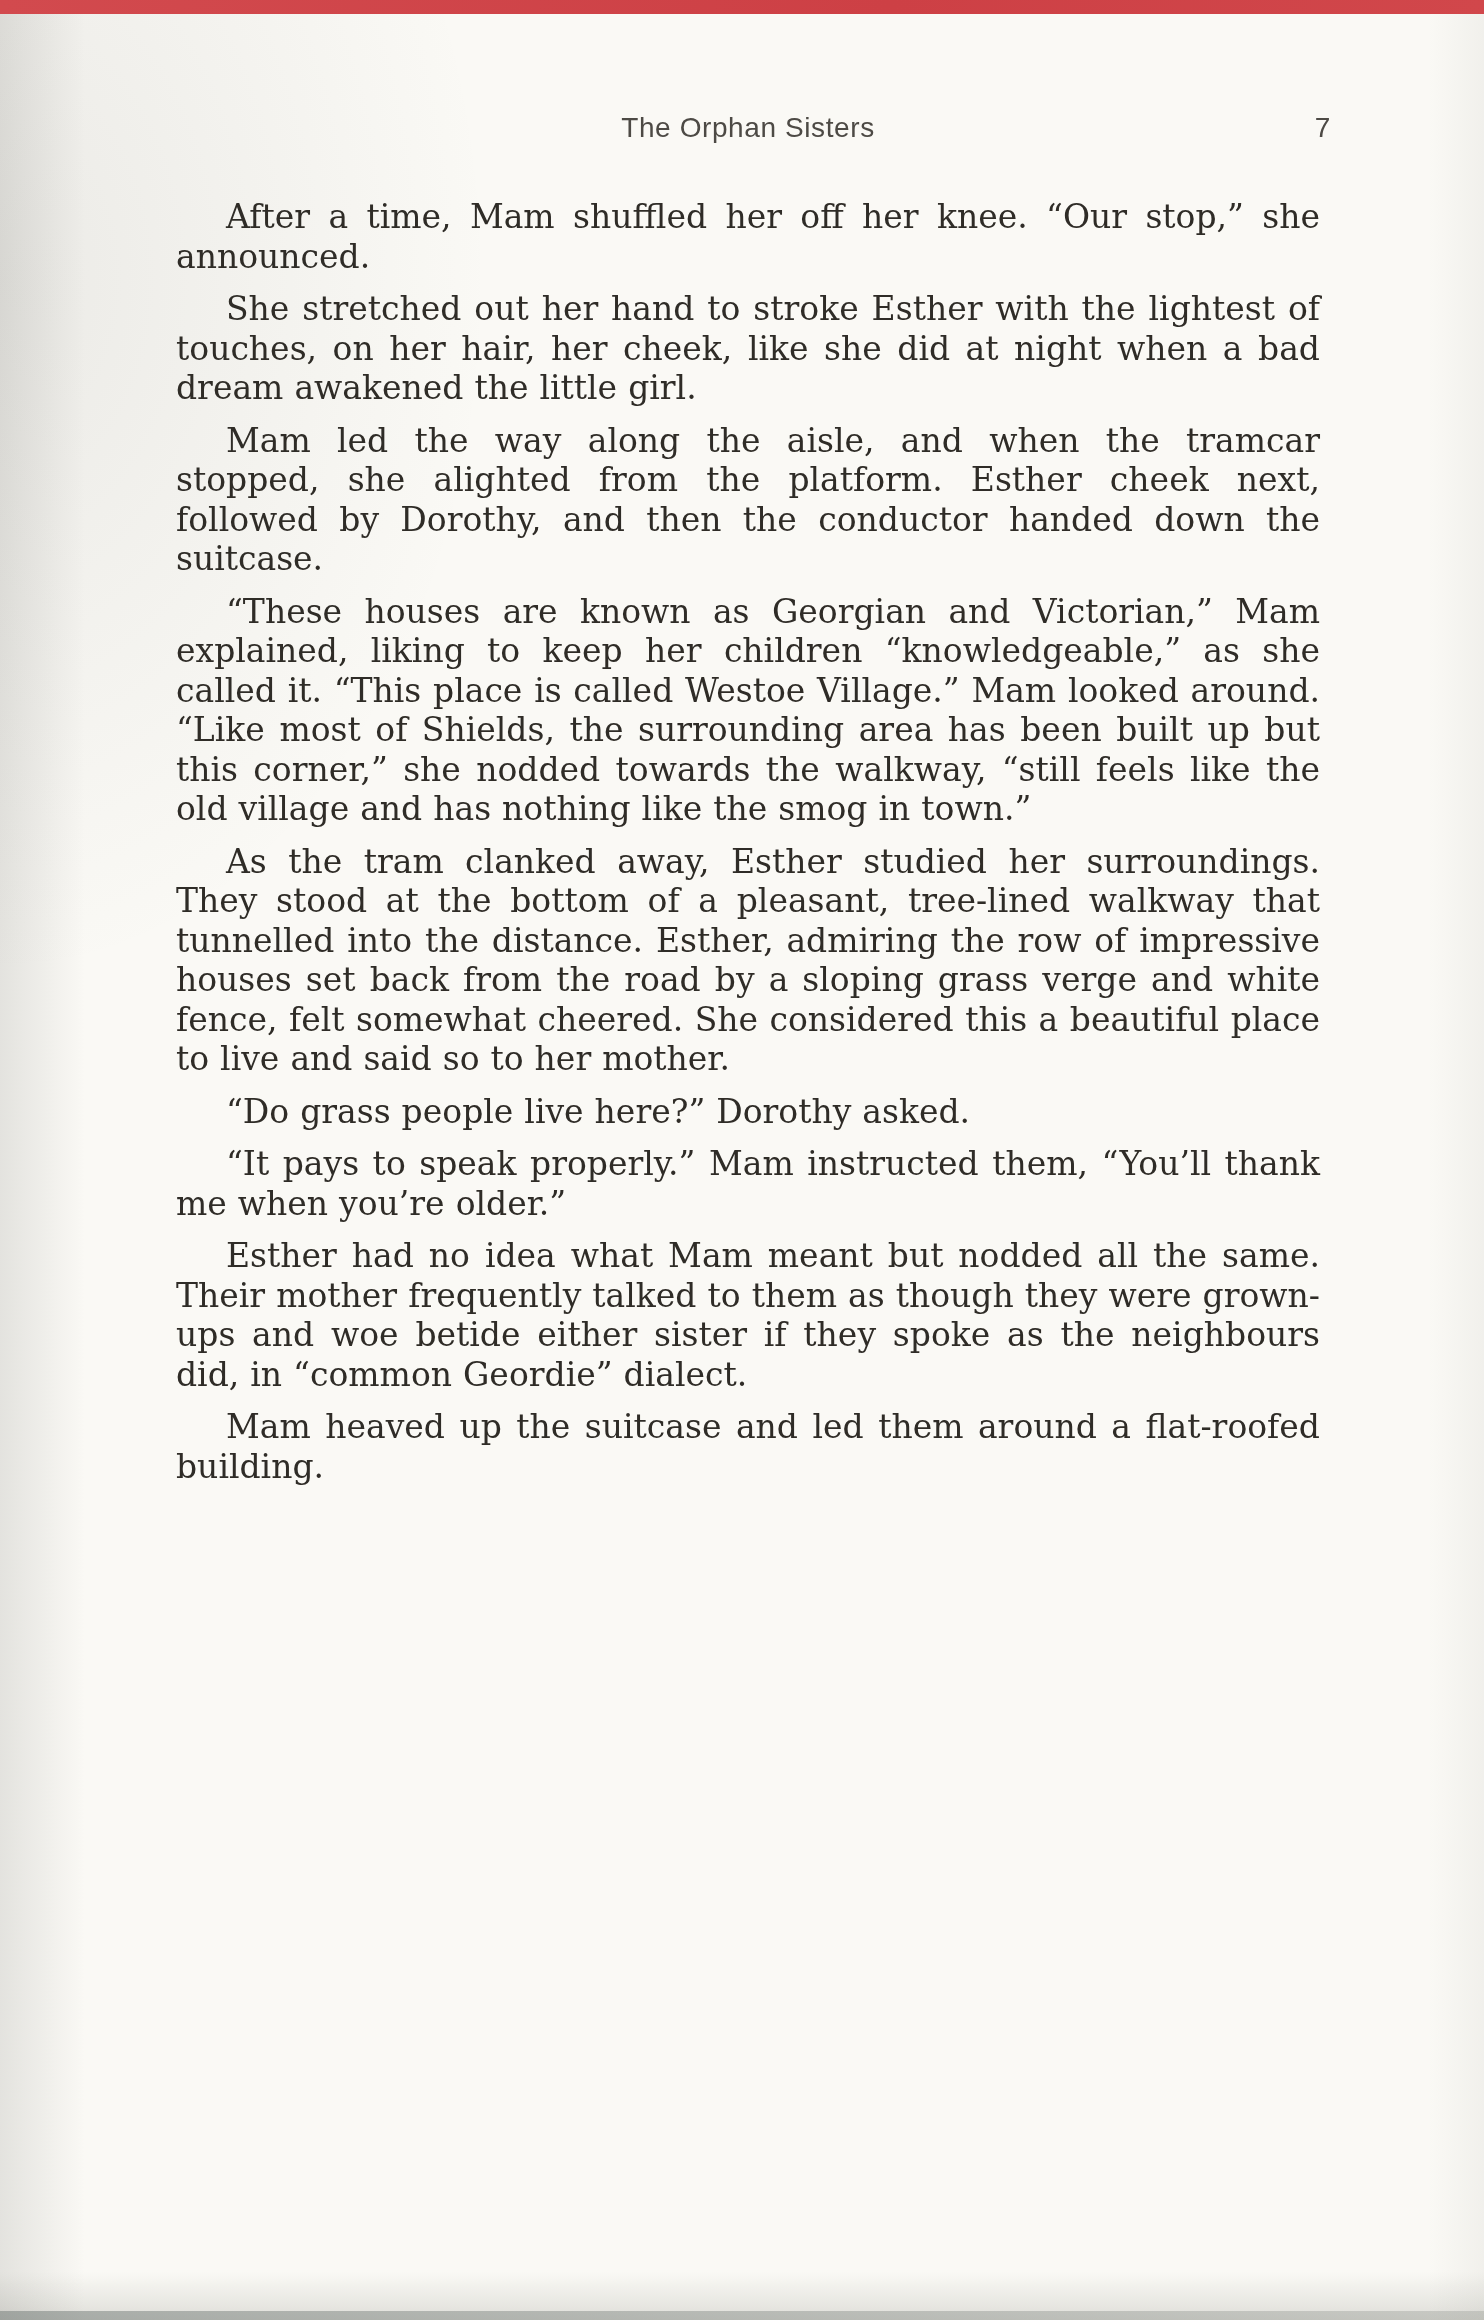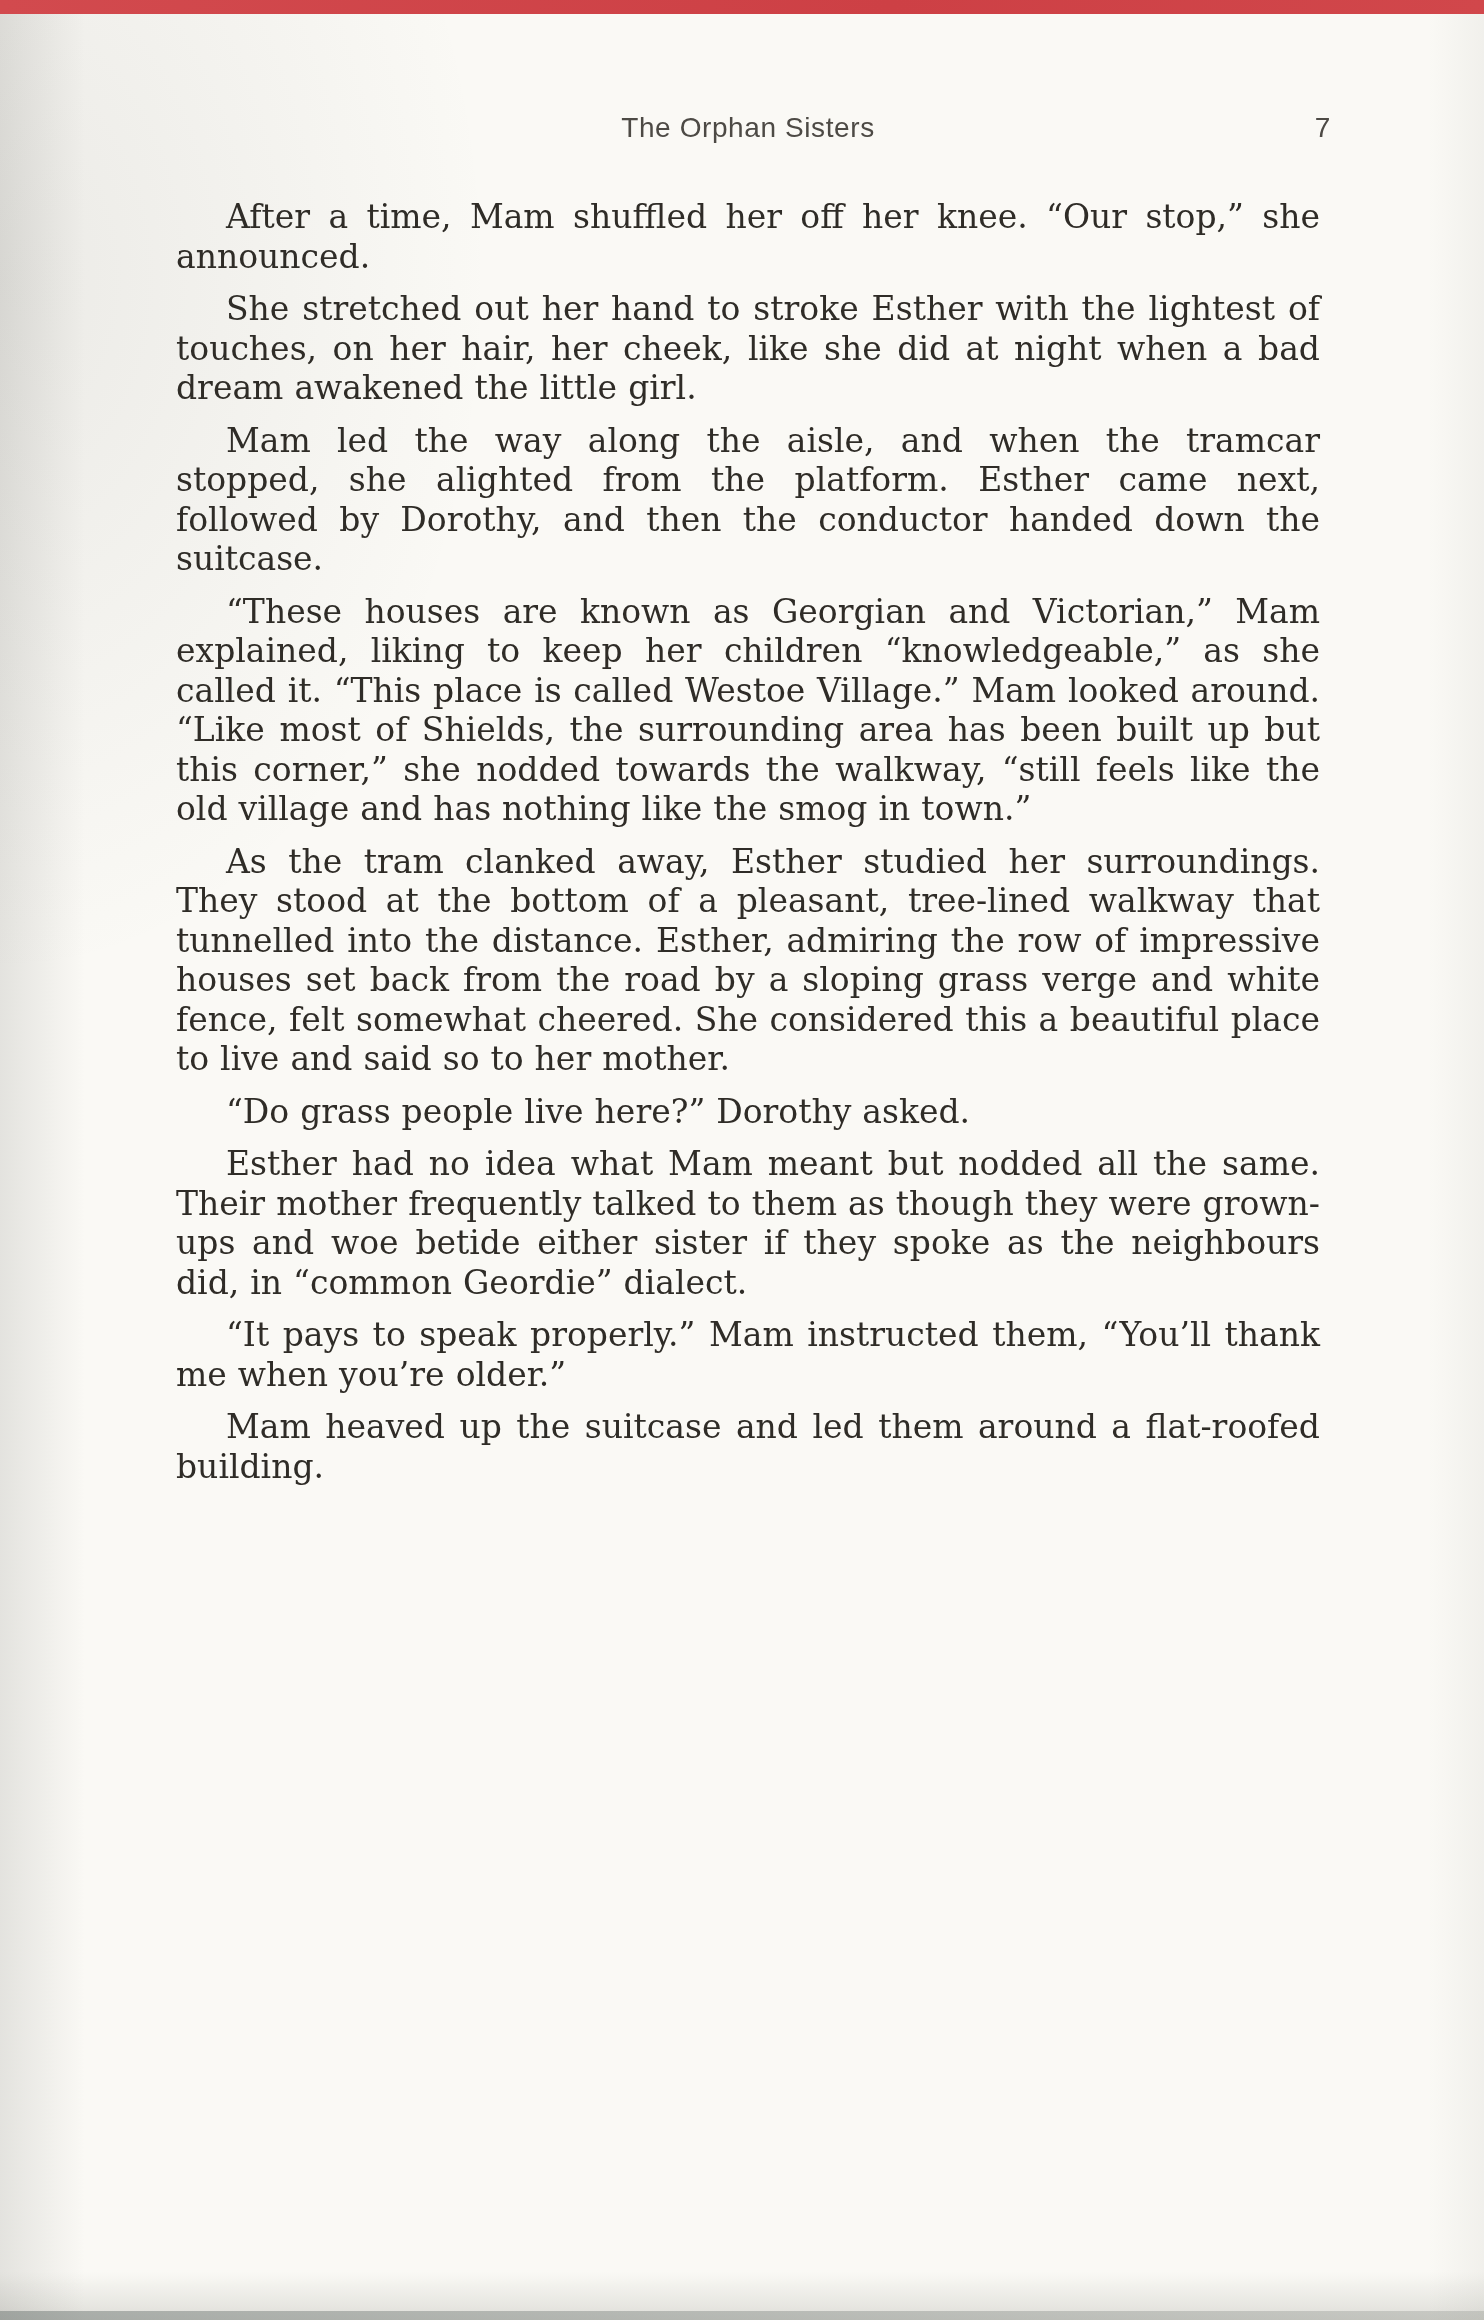--- a/index.html
+++ b/index.html
@@ -88,24 +88,24 @@
   <div class="scan-top-edge"></div>
 
   <div class="running-head">
     <span class="head-title">The Orphan Sisters</span>
     <span class="page-num">7</span>
   </div>
 
   <div class="text-block">
     <p>After a time, Mam shuffled her off her knee. “Our stop,” she announced.</p>
     <p>She stretched out her hand to stroke Esther with the lightest of touches, on her hair, her cheek, like she did at night when a bad dream awakened the little girl.</p>
-    <p>Mam led the way along the aisle, and when the tramcar stopped, she alighted from the platform. Esther came next, followed by Dorothy, and then the conductor handed down the suitcase.</p>
+    <p>Mam led the way along the aisle, and when the tramcar stopped, she alighted from the platform. Esther cheek next, followed by Dorothy, and then the conductor handed down the suitcase.</p>
     <p>“These houses are known as Georgian and Victorian,” Mam explained, liking to keep her children “knowledgeable,” as she called it. “This place is called Westoe Village.” Mam looked around. “Like most of Shields, the surrounding area has been built up but this corner,” she nodded towards the walkway, “still feels like the old village and has nothing like the smog in town.”</p>
     <p>As the tram clanked away, Esther studied her surroundings. They stood at the bottom of a pleasant, tree-lined walkway that tunnelled into the distance. Esther, admiring the row of impressive houses set back from the road by a sloping grass verge and white fence, felt somewhat cheered. She considered this a beautiful place to live and said so to her mother.</p>
     <p>“Do grass people live here?” Dorothy asked.</p>
+    <p>“It pays to speak properly.” Mam instructed them, “You’ll thank me when you’re older.”</p>
     <p>Esther had no idea what Mam meant but nodded all the same. Their mother frequently talked to them as though they were grown-ups and woe betide either sister if they spoke as the neighbours did, in “common Geordie” dialect.</p>
-    <p>“It pays to speak properly.” Mam instructed them, “You’ll thank me when you’re older.”</p>
     <p>Mam heaved up the suitcase and led them around a flat-roofed building.</p>
   </div>
 
   <div class="scan-bottom-edge"></div>
 
 </div>
 
 </body></html>

